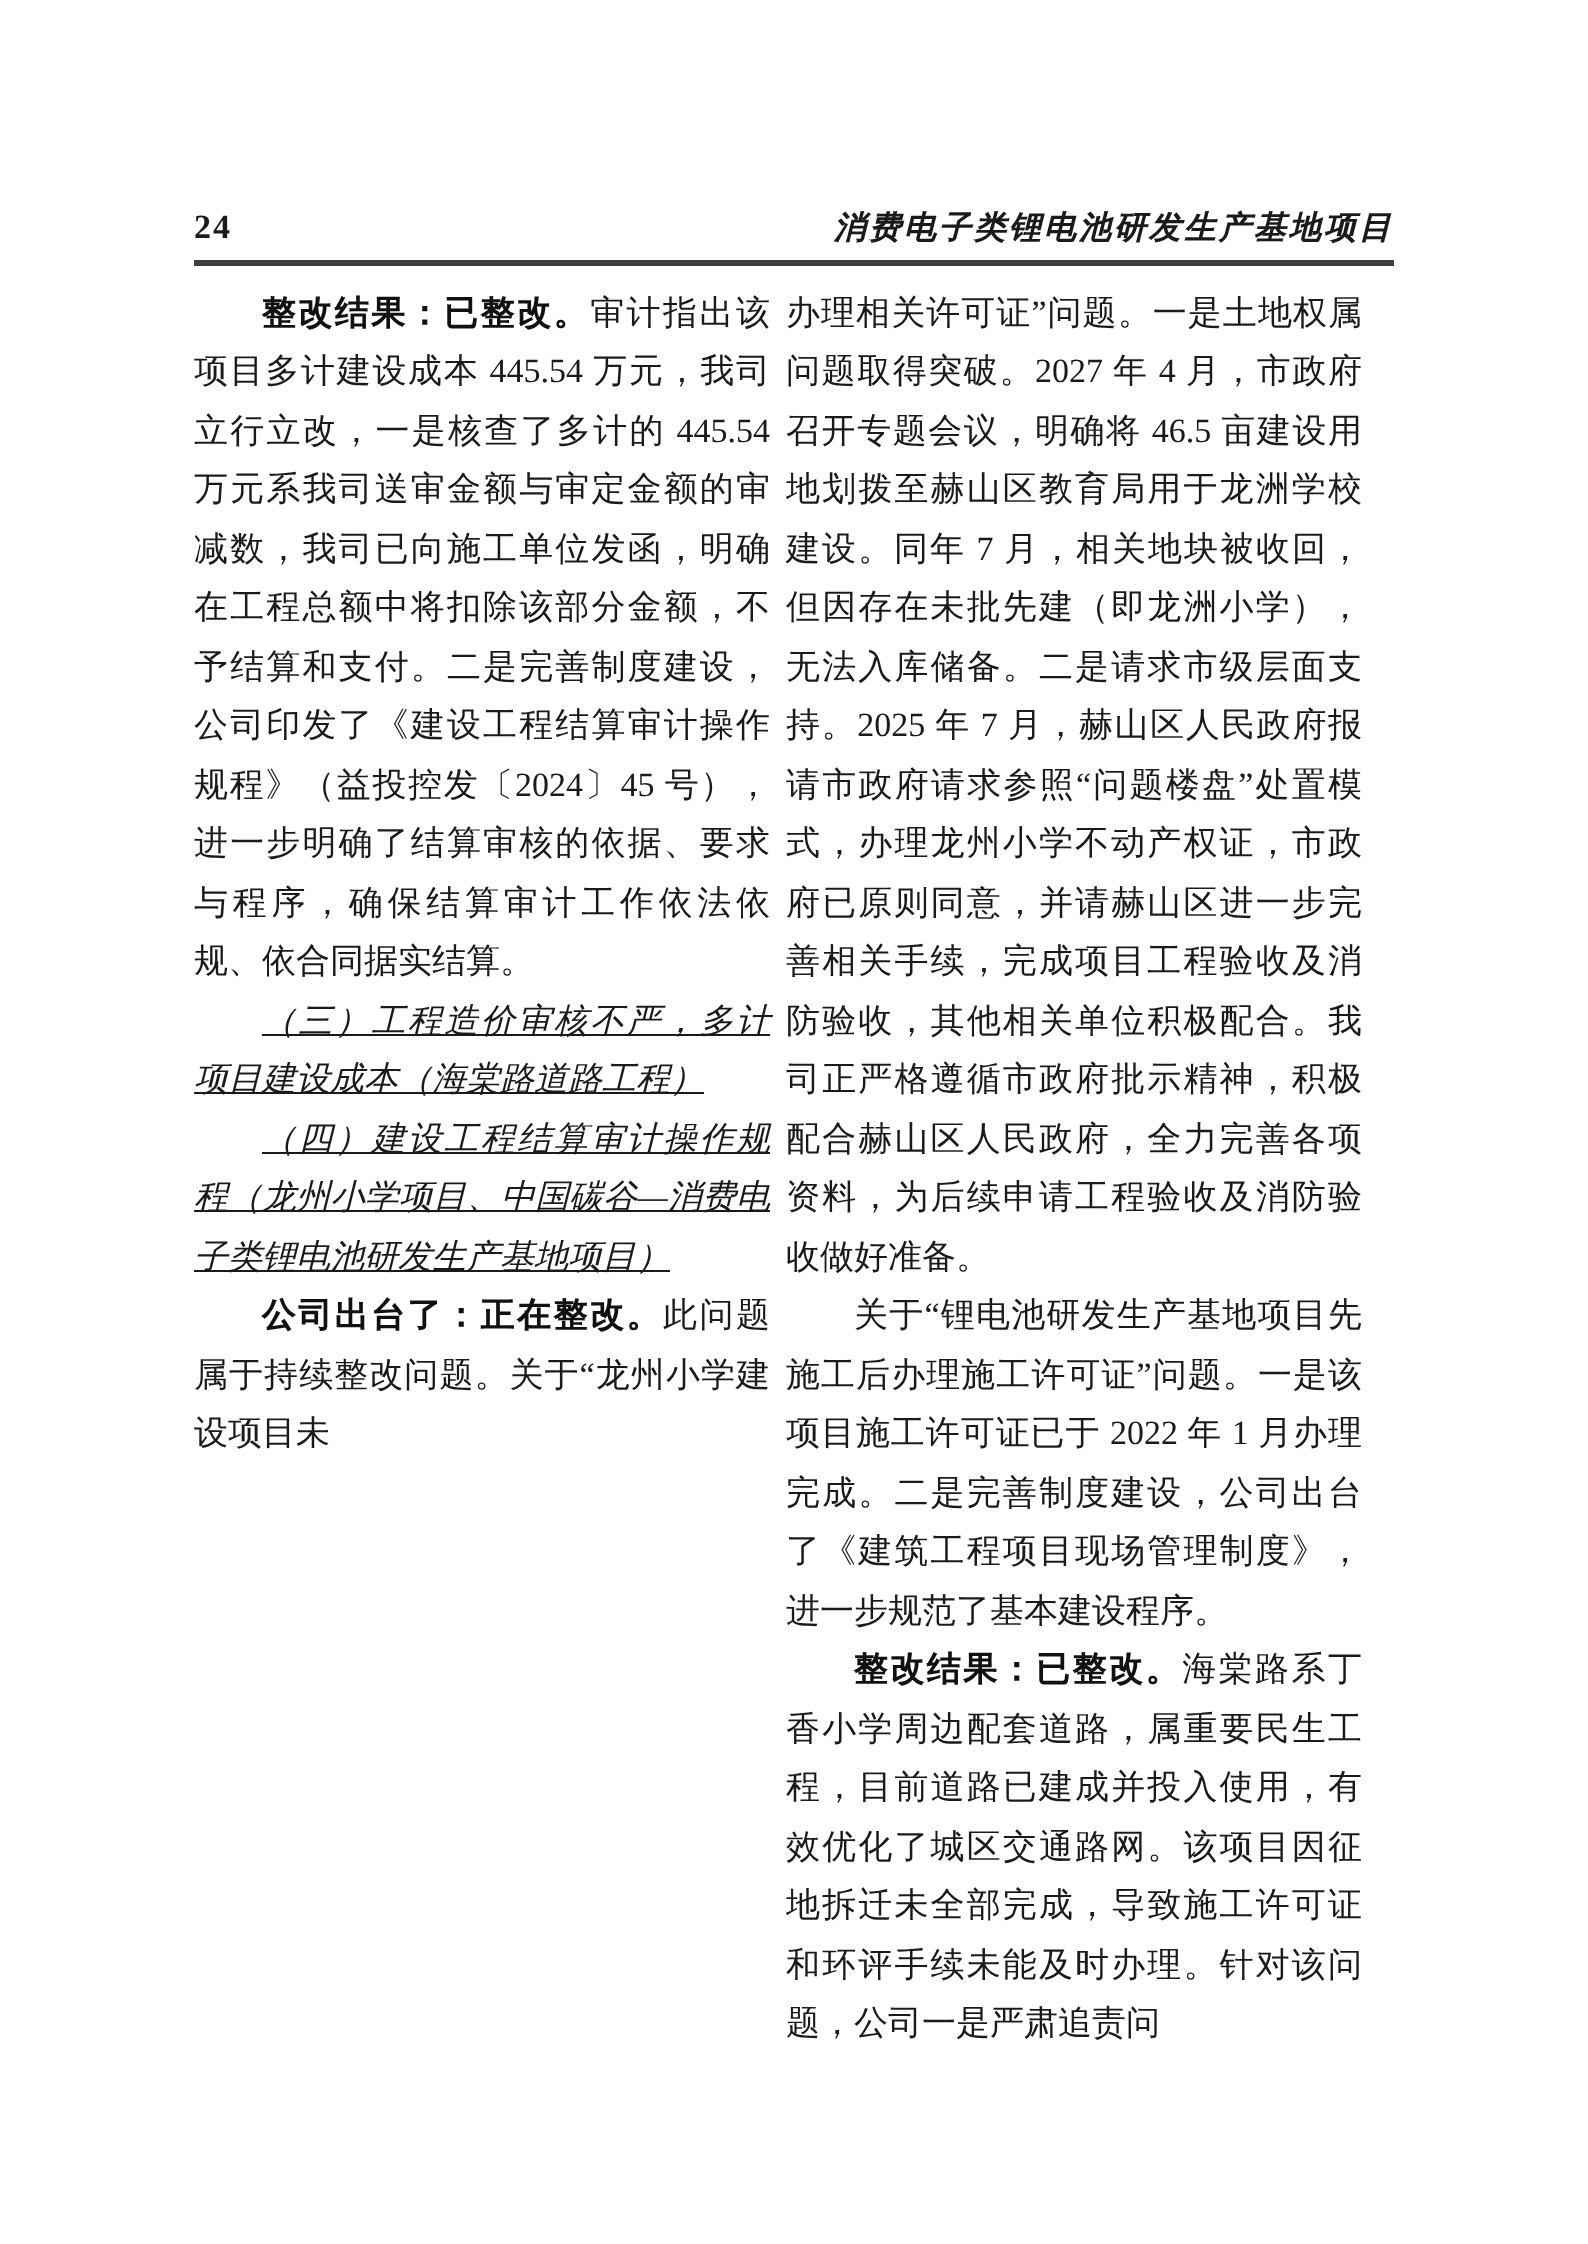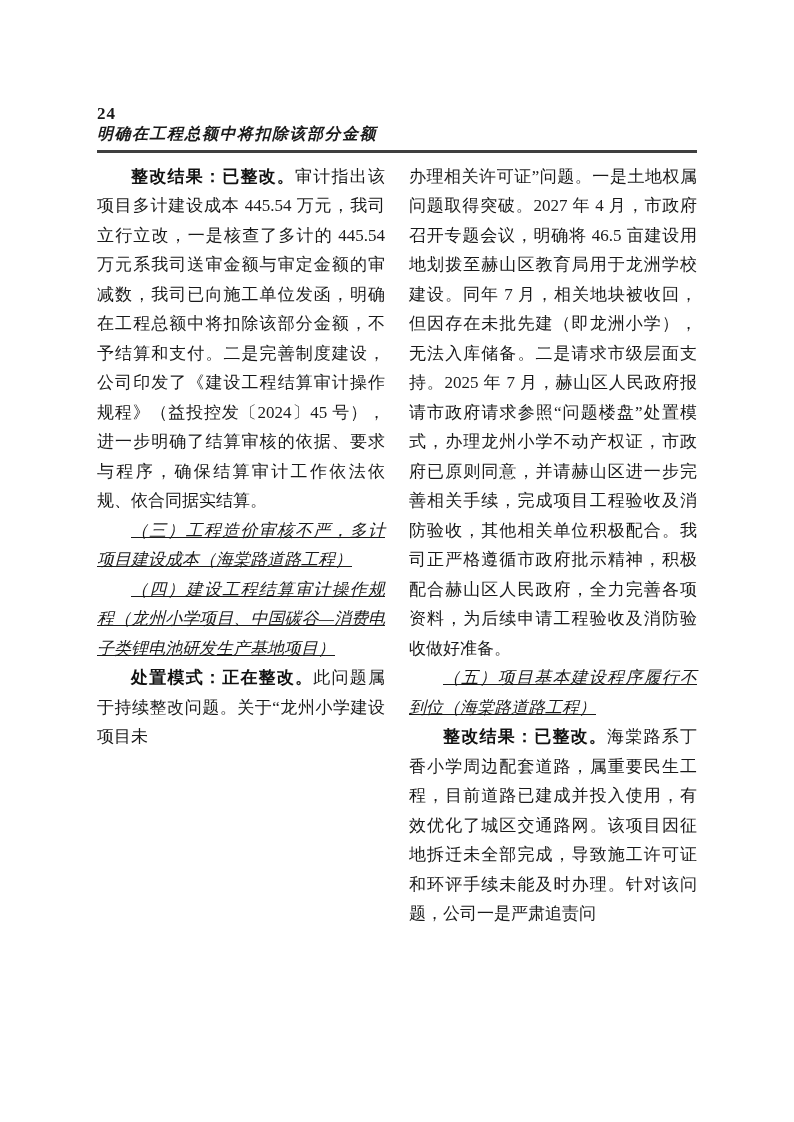--- a/index.html
+++ b/index.html
@@ -19,41 +19,40 @@
   .content {
     position: absolute;
     left: 97px;
     top: 104px;
     width: 600px;
   }
   .page-header {
     display: flex;
     justify-content: space-between;
     align-items: baseline;
-    flex-direction: column;
   }
   .page-number {
     font-weight: 700;
     font-size: 17px;
     letter-spacing: 1px;
   }
   .header-title {
     font-weight: 700;
     font-style: italic;
     font-size: 16px;
     letter-spacing: 1.5px;
   }
   .header-rule {
     height: 2.5px;
     background: #3f3f3f;
     margin-top: 5px;
   }
   .columns {
     display: flex;
-    gap: 24px;
+    gap: 8px;
     margin-top: 9px;
   }
   .col {
     width: 288px;
   }
   .col p {
     margin: 0;
     font-size: 17px;
     line-height: 29.5px;
     text-align: justify;
@@ -77,32 +76,32 @@
   }
 </style>
 </head>
 <body>
 
 <div class="page">
   <div class="content">
 
     <div class="page-header">
       <span class="page-number">24</span>
-      <span class="header-title">明确在工程总额中将扣除该部分金额</span>
+      <span class="header-title">消费电子类锂电池研发生产基地项目</span>
     </div>
     <div class="header-rule"></div>
 
     <div class="columns">
       <div class="col">
           <p class="body"><b class="lead">整改结果：已整改。</b>审计指出该项目多计建设成本 445.54 万元，我司立行立改，一是核查了多计的 445.54 万元系我司送审金额与审定金额的审减数，我司已向施工单位发函，明确在工程总额中将扣除该部分金额，不予结算和支付。二是完善制度建设，公司印发了《建设工程结算审计操作规程》（益投控发〔2024〕45 号），进一步明确了结算审核的依据、要求与程序，确保结算审计工作依法依规、依合同据实结算。</p>
           <p class="heading">（三）工程造价审核不严，多计项目建设成本（海棠路道路工程）</p>
           <p class="heading">（四）建设工程结算审计操作规程（龙州小学项目、中国碳谷—消费电子类锂电池研发生产基地项目）</p>
-          <p class="body"><b class="lead">处置模式：正在整改。</b>此问题属于持续整改问题。关于“龙州小学建设项目未</p>
+          <p class="body"><b class="lead">公司出台了：正在整改。</b>此问题属于持续整改问题。关于“龙州小学建设项目未</p>
         </div>
       <div class="col">
           <p class="body noindent">办理相关许可证”问题。一是土地权属问题取得突破。2027 年 4 月，市政府召开专题会议，明确将 46.5 亩建设用地划拨至赫山区教育局用于龙洲学校建设。同年 7 月，相关地块被收回，但因存在未批先建（即龙洲小学），无法入库储备。二是请求市级层面支持。2025 年 7 月，赫山区人民政府报请市政府请求参照“问题楼盘”处置模式，办理龙州小学不动产权证，市政府已原则同意，并请赫山区进一步完善相关手续，完成项目工程验收及消防验收，其他相关单位积极配合。我司正严格遵循市政府批示精神，积极配合赫山区人民政府，全力完善各项资料，为后续申请工程验收及消防验收做好准备。</p>
-          <p class="heading">（五）项目基本建设程序履行不到位（海棠路道路工程）</p>
+          <p class="body">关于“锂电池研发生产基地项目先施工后办理施工许可证”问题。一是该项目施工许可证已于 2022 年 1 月办理完成。二是完善制度建设，公司出台了《建筑工程项目现场管理制度》，进一步规范了基本建设程序。</p>
           <p class="body"><b class="lead">整改结果：已整改。</b>海棠路系丁香小学周边配套道路，属重要民生工程，目前道路已建成并投入使用，有效优化了城区交通路网。该项目因征地拆迁未全部完成，导致施工许可证和环评手续未能及时办理。针对该问题，公司一是严肃追责问</p>
         </div>
     </div>
 
   </div>
 </div>
 
 </body></html>

